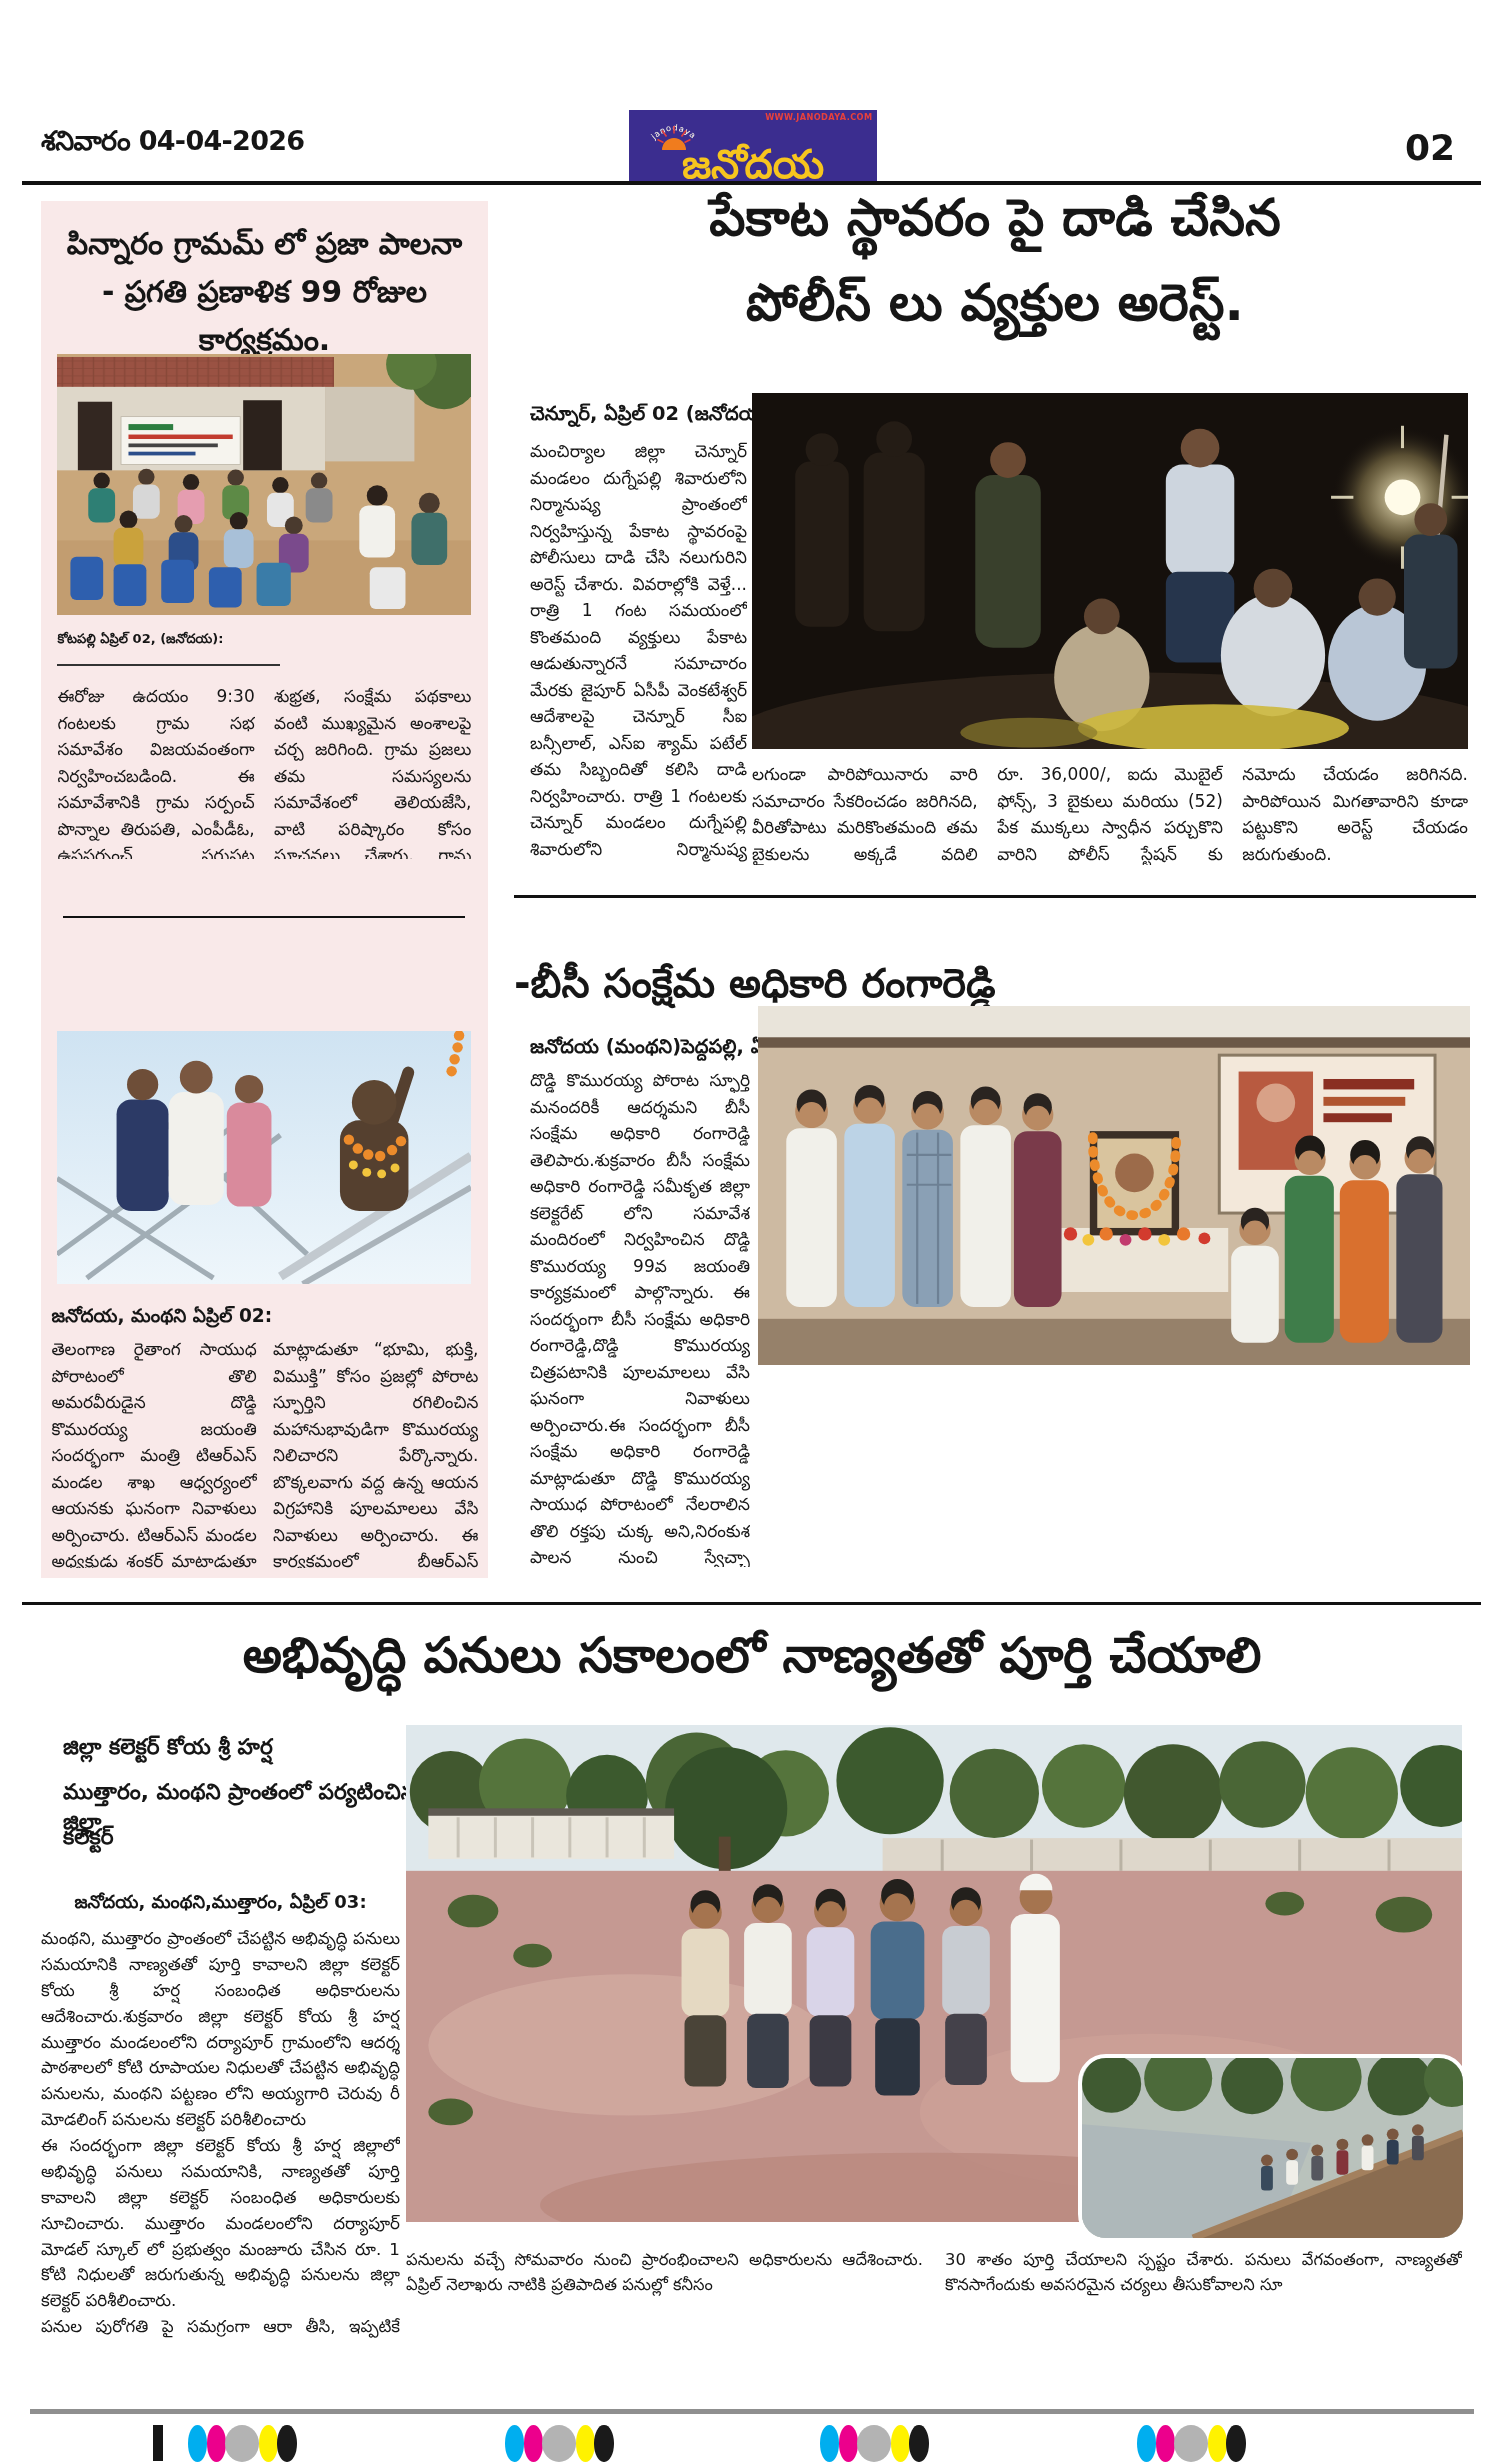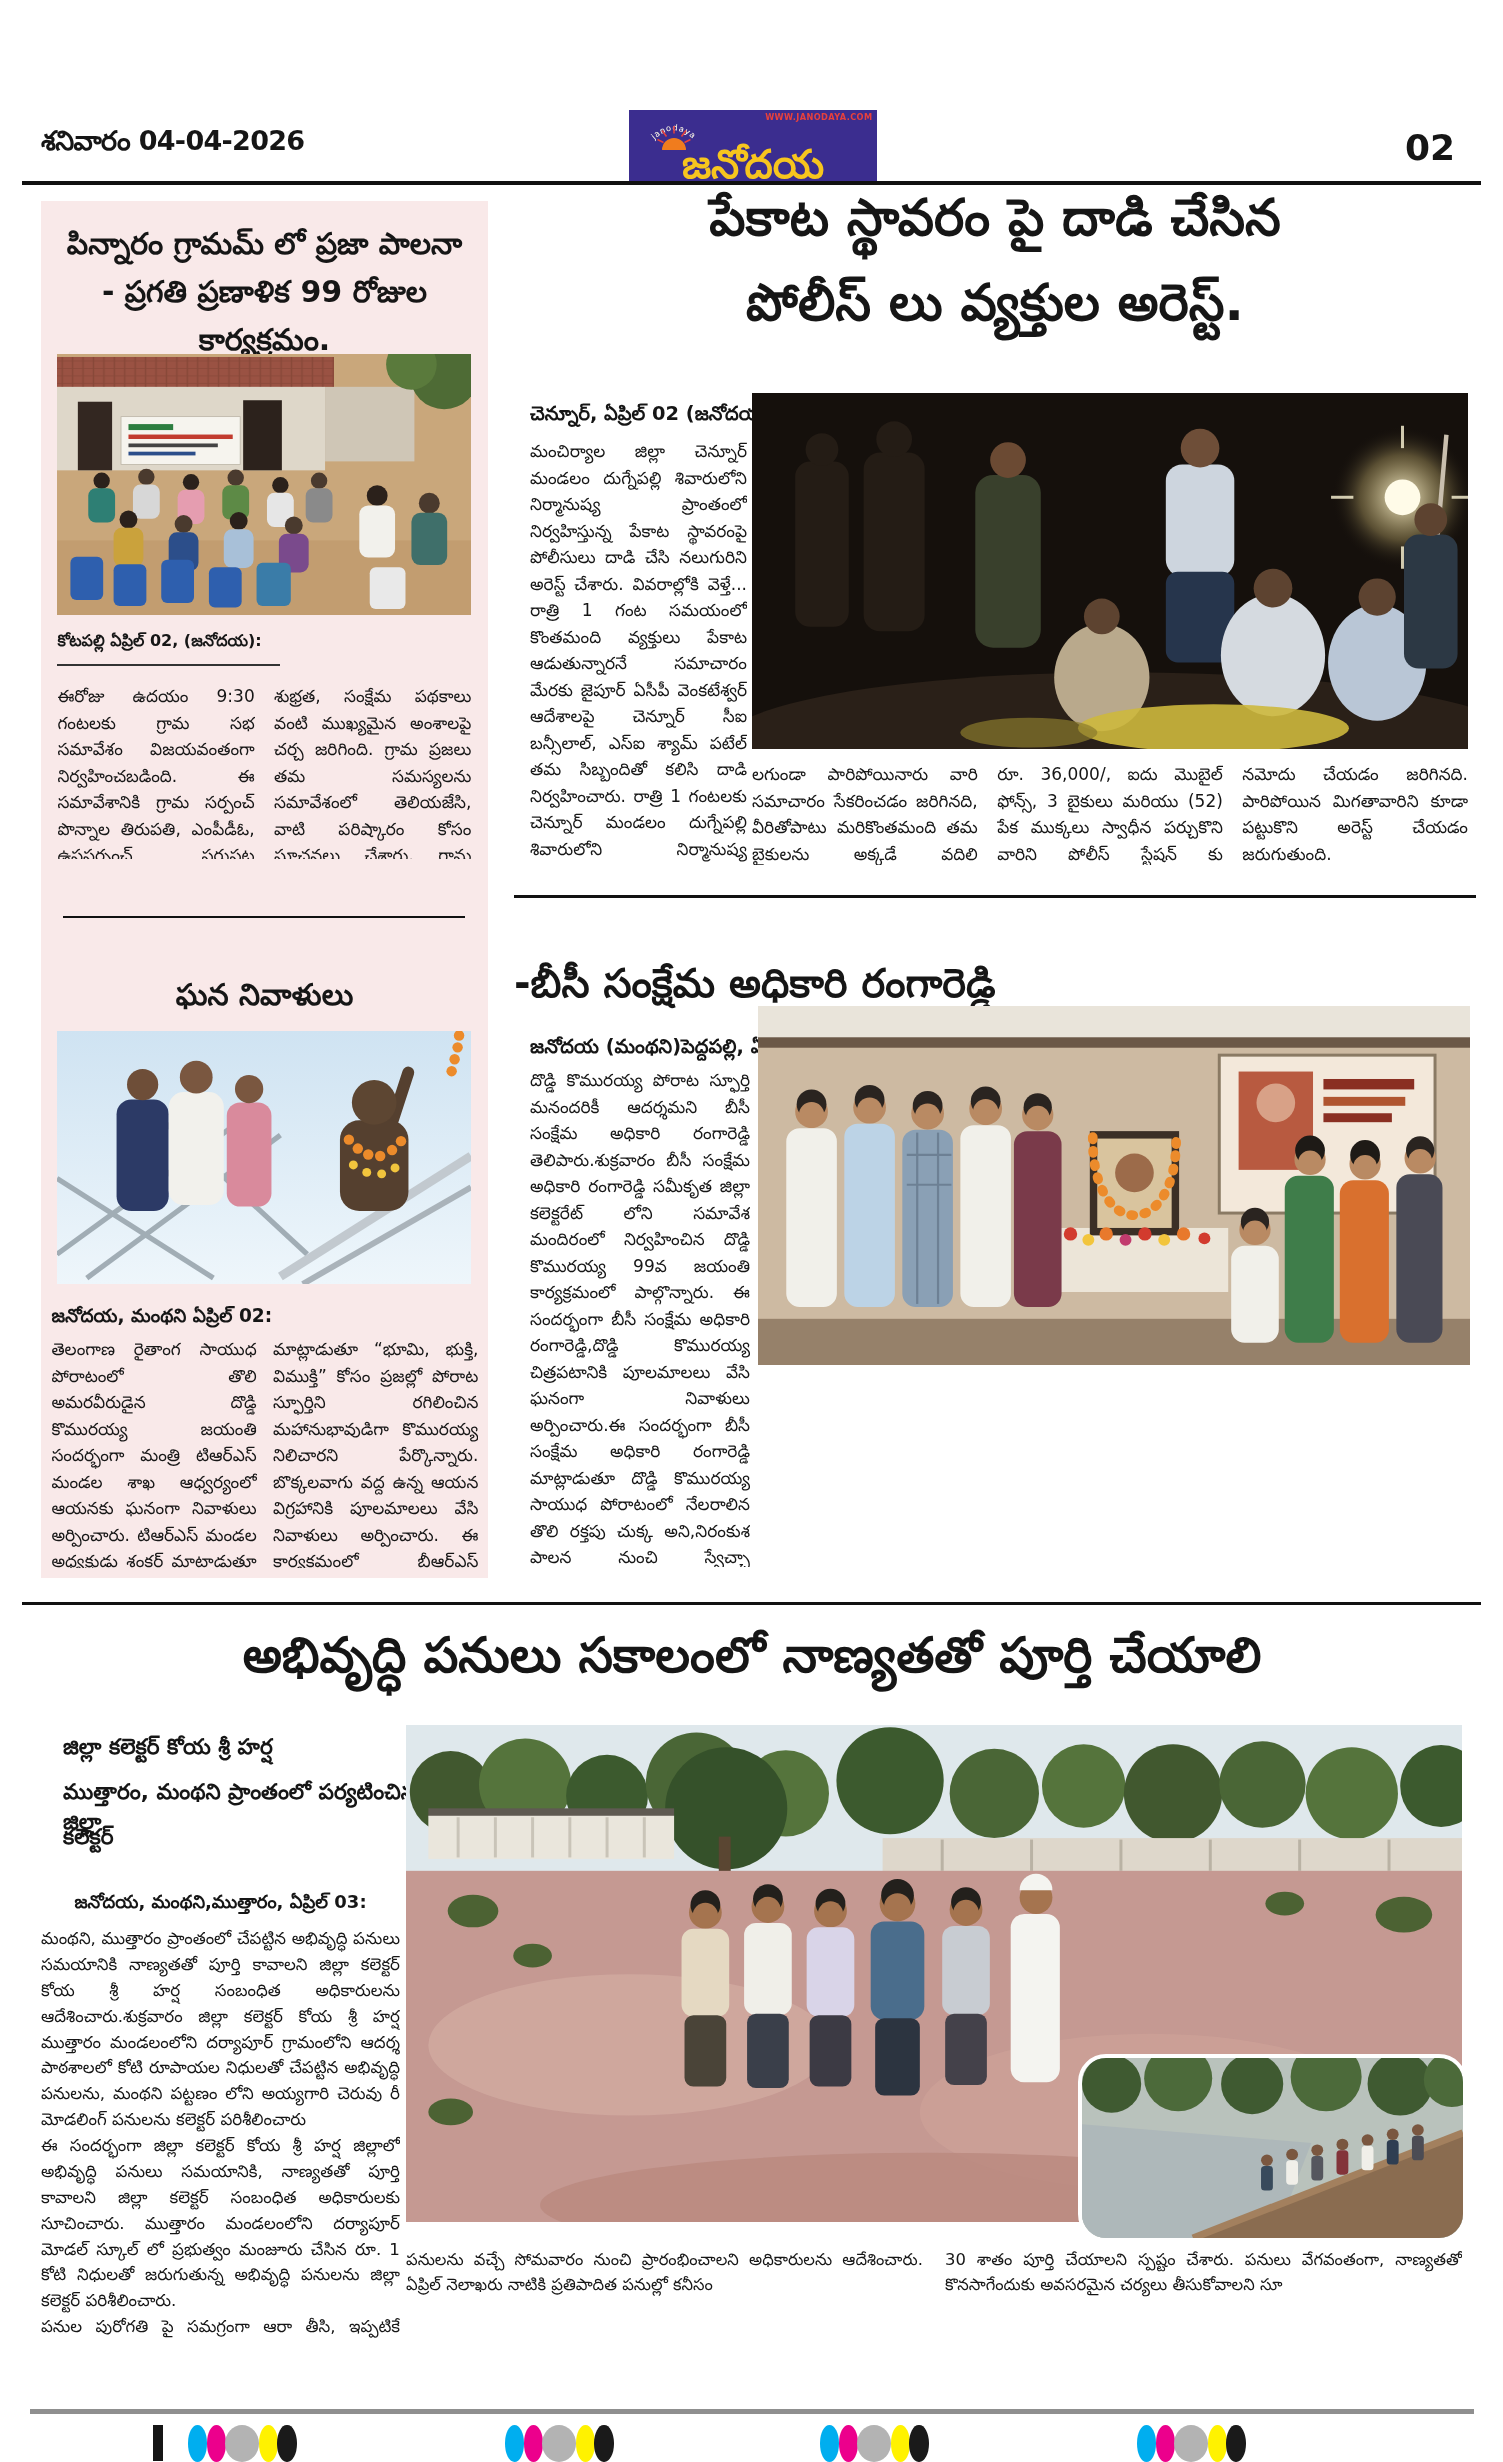--- a/index.html
+++ b/index.html
@@ -21,21 +21,21 @@
   .rule{position:absolute;background:#111;}
   .byline{font-weight:bold;}
   .bodytext{font-size:17px;line-height:1.56;text-align:justify;overflow:hidden;white-space:pre-line;}
   .photo{position:absolute;overflow:hidden;background:#ddd;}
   .photo svg{display:block;width:100%;height:100%;}
 
   
   .mod-a{position:absolute;left:41px;top:201px;width:447px;height:666px;background:#f9e9e9;}
   .a-headline{position:absolute;top:19.4px;left:4%;width:92%;text-align:center;font-size:30px;font-weight:bold;line-height:1.6;}
   .a-photo{left:16.4px;top:153px;width:414px;height:261px;}
-  .a-byline{position:absolute;left:16.4px;top:430px;font-size:16px;}
+  .a-byline{position:absolute;left:16.4px;top:430px;font-size:13px;}
   .a-byline-rule{position:absolute;left:16.4px;top:463px;width:223px;height:1.5px;background:#333;}
   .a-cols{position:absolute;left:16.4px;top:482px;width:414px;height:176px;display:flex;gap:19.4px;}
   .a-cols>div{flex:1;height:100%;}
 
   
   .b-headline{position:absolute;left:514px;top:191px;width:962px;text-align:center;font-weight:bold;font-size:51px;line-height:1.06;}
   .b-headline .l2{margin-top:31px;}
   .b-byline{position:absolute;left:530px;top:402px;font-size:19.4px;}
   .b-col1{position:absolute;left:530px;top:438px;width:217px;height:426px;}
   .b-photo{left:752px;top:393px;width:716px;height:356px;}
@@ -235,21 +235,20 @@
   <div class="b-strip">
     <div class="bodytext">లగుండా పారిపోయినారు వారి సమాచారం సేకరించడం జరిగినది, వీరితోపాటు మరికొంతమంది తమ బైకులను అక్కడే వదిలి పారిపోయినారు. పట్టుబడిన 4 వ్యక్తుల నుండి నగదు</div>
     <div class="bodytext">రూ. 36,000/, ఐదు మొబైల్ ఫోన్స్, 3 బైకులు మరియు (52) పేక ముక్కలు స్వాధీన పర్చుకొని వారిని పోలీస్ స్టేషన్ కు తీసుకువచ్చి క్రైమ్ నెంబర్ 85/2026, U/sec. 9 (i) క్రింద కేసు</div>
     <div class="bodytext">నమోదు చేయడం జరిగినది. పారిపోయిన మిగతావారిని కూడా పట్టుకొని అరెస్ట్ చేయడం జరుగుతుంది.</div>
   </div>
 
   <div class="rule" style="left:514px;top:895px;width:962px;height:3px;"></div>
 
   <div class="mod-c">
     <div class="c-rule"></div>
-    <div class="c-h2">ఘన నివాళులు</div>
 
     <div class="photo c-photo">
       <svg viewBox="0 0 556 340" preserveAspectRatio="none">
         <defs>
           <linearGradient id="sky" x1="0" y1="0" x2="0" y2="1">
             <stop offset="0%" stop-color="#cfe3f2"></stop>
               <stop offset="100%" stop-color="#eef6fb"></stop>
           </linearGradient>
         </defs>
         <rect width="556" height="340" fill="url(#sky)"></rect>

